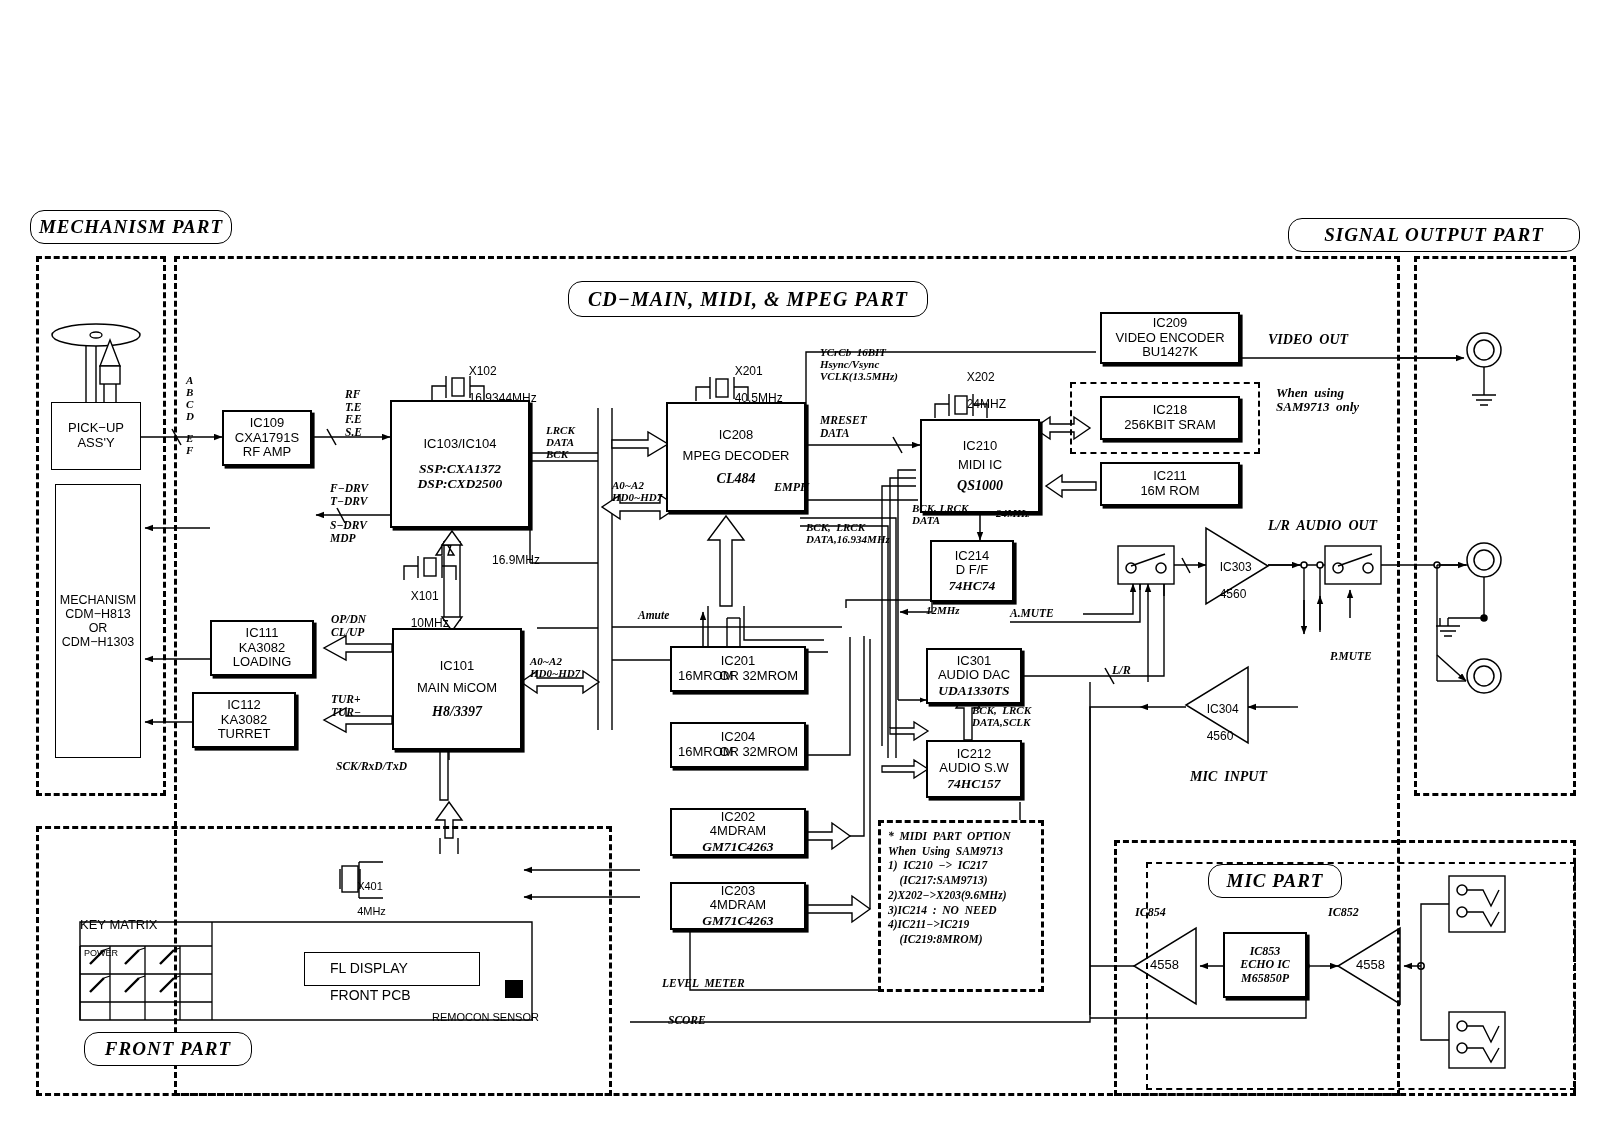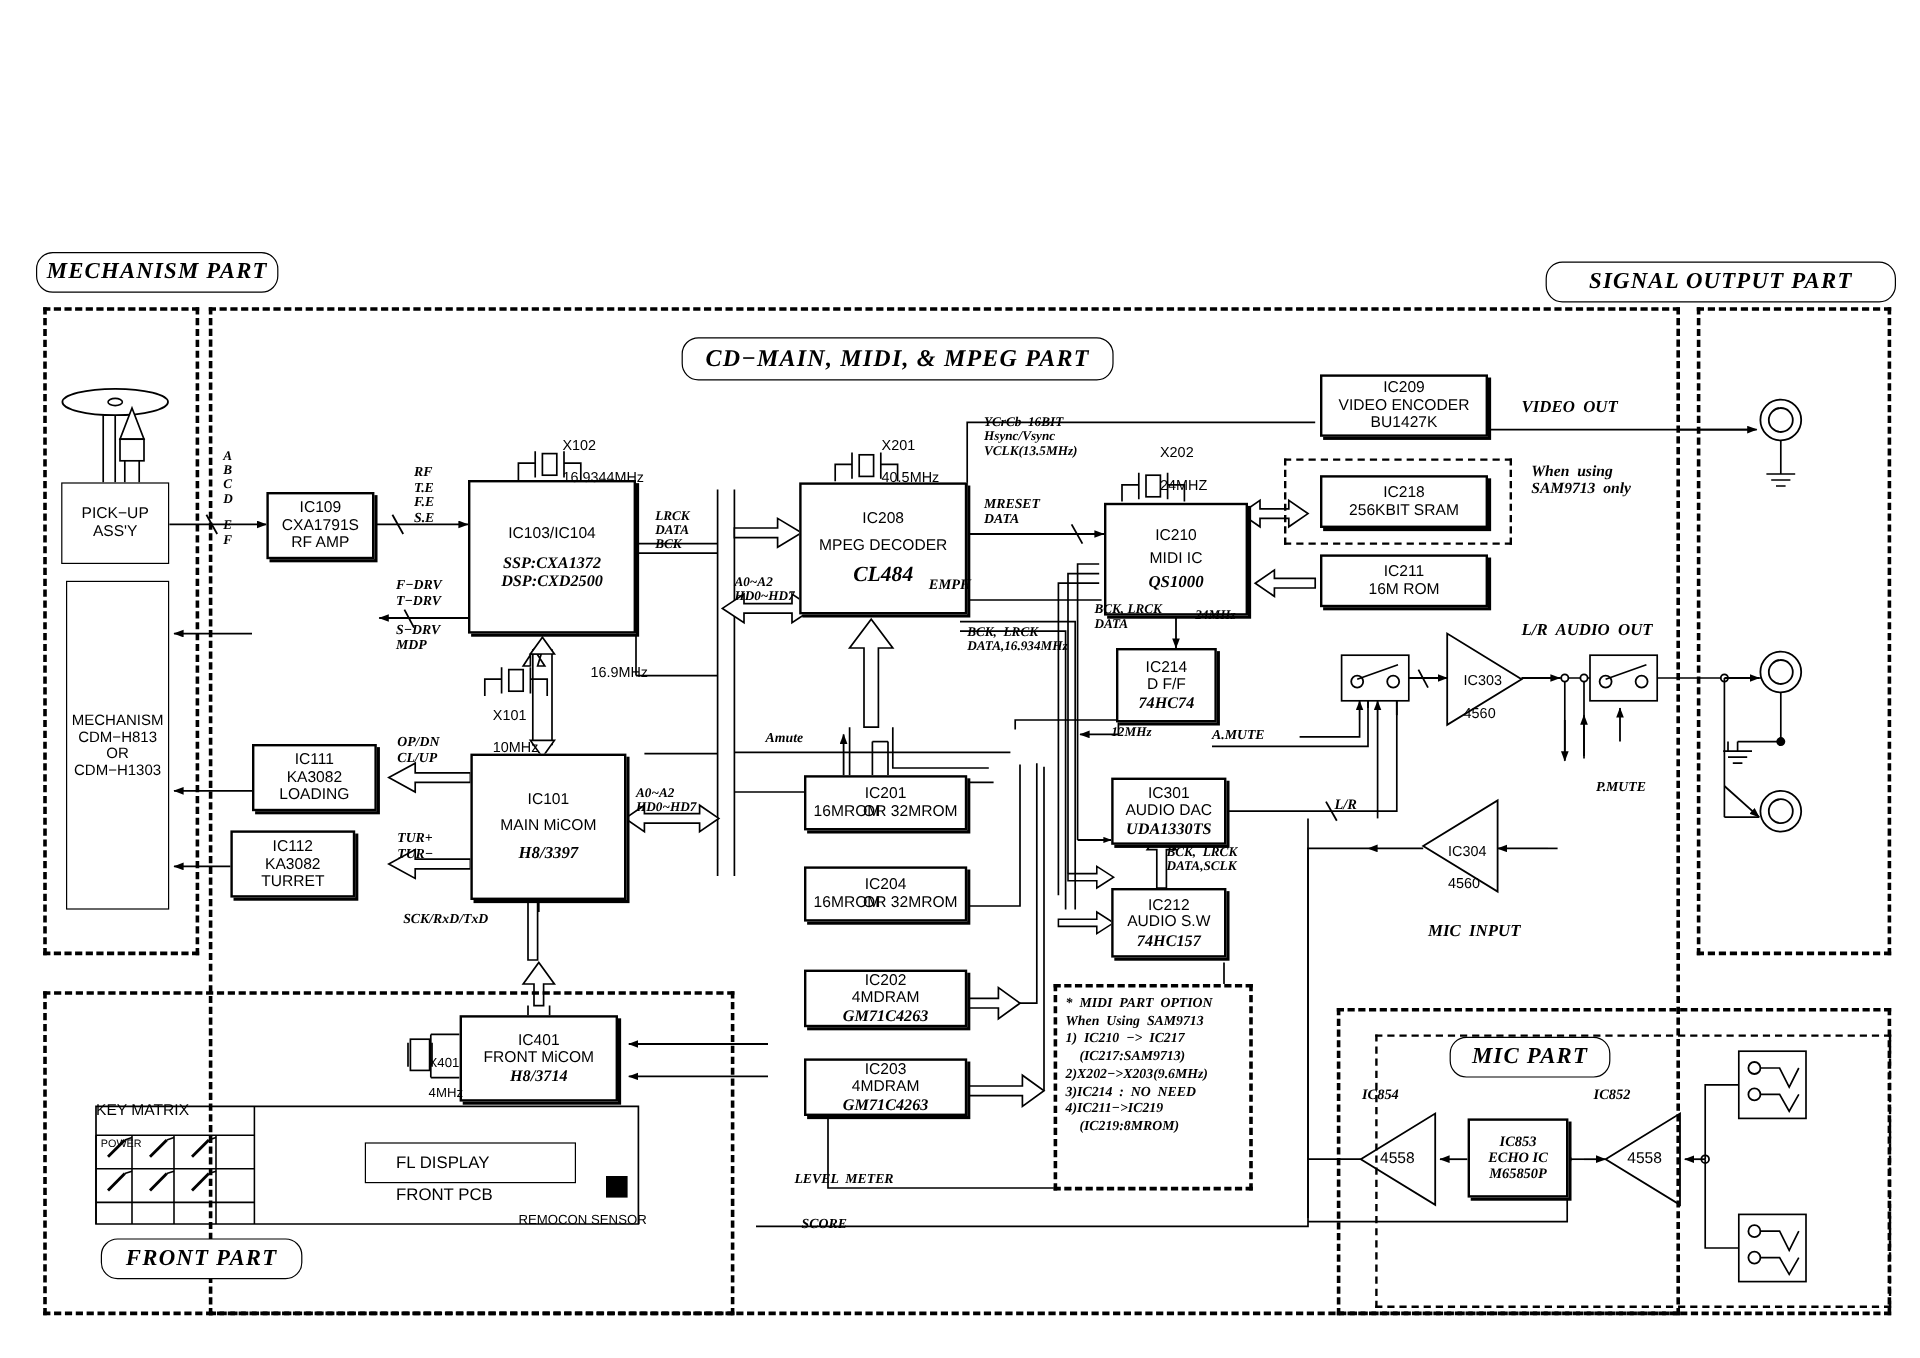--- a/index.html
+++ b/index.html
@@ -386,21 +386,21 @@
 
 <div class="box heavy" style="left:392px;top:628px;width:130px;height:122px;font-size:13px;">
   <span class="s-name" style="margin-bottom:8px;">IC101</span>
   <span class="s-name" style="margin-bottom:8px;">MAIN  MiCOM</span>
   <span class="s-ital" style="font-size:14px;">H8/3397</span>
 </div>
 
 <div class="box heavy" style="left:666px;top:402px;width:140px;height:110px;font-size:13px;">
   <span class="s-name" style="margin-bottom:7px;">IC208</span>
   <span class="s-name" style="margin-bottom:7px;">MPEG  DECODER</span>
-  <span class="s-ital" style="font-size:18px;">CL484</span>
+  <span class="s-ital" style="font-size:14px;">CL484</span>
 </div>
 
 <div class="box heavy" style="left:920px;top:419px;width:120px;height:94px;font-size:13px;">
   <span class="s-name" style="margin-bottom:5px;">IC210</span>
   <span class="s-name" style="margin-bottom:5px;">MIDI  IC</span>
   <span class="s-ital" style="font-size:14px;">QS1000</span>
 </div>
 
 <div class="box heavy" style="left:1100px;top:312px;width:140px;height:52px;font-size:13px;">
   <span class="s-name">IC209</span>
@@ -453,25 +453,20 @@
   <span class="s-name">AUDIO DAC</span>
   <span class="s-ital" style="font-size:13.5px;">UDA1330TS</span>
 </div>
 
 <div class="box heavy" style="left:926px;top:740px;width:96px;height:58px;font-size:13px;">
   <span class="s-name">IC212</span>
   <span class="s-name">AUDIO S.W</span>
   <span class="s-ital" style="font-size:13.5px;">74HC157</span>
 </div>
 
-<div class="box heavy" style="left:383px;top:846px;width:132px;height:72px;font-size:13px;">
-  <span class="s-name">IC401</span>
-  <span class="s-name">FRONT MiCOM</span>
-  <span class="s-ital" style="font-size:13.5px;">H8/3714</span>
-</div>
 
 <div class="box heavy" style="left:1223px;top:932px;width:84px;height:66px;font-size:12px;">
   <span class="s-ital">IC853</span>
   <span class="s-ital">ECHO  IC</span>
   <span class="s-ital">M65850P</span>
 </div>
 
 <div class="sans" style="left:1213px;top:548px;font-size:12px;">
   <span>IC303</span><br>
   <span>4560</span>

